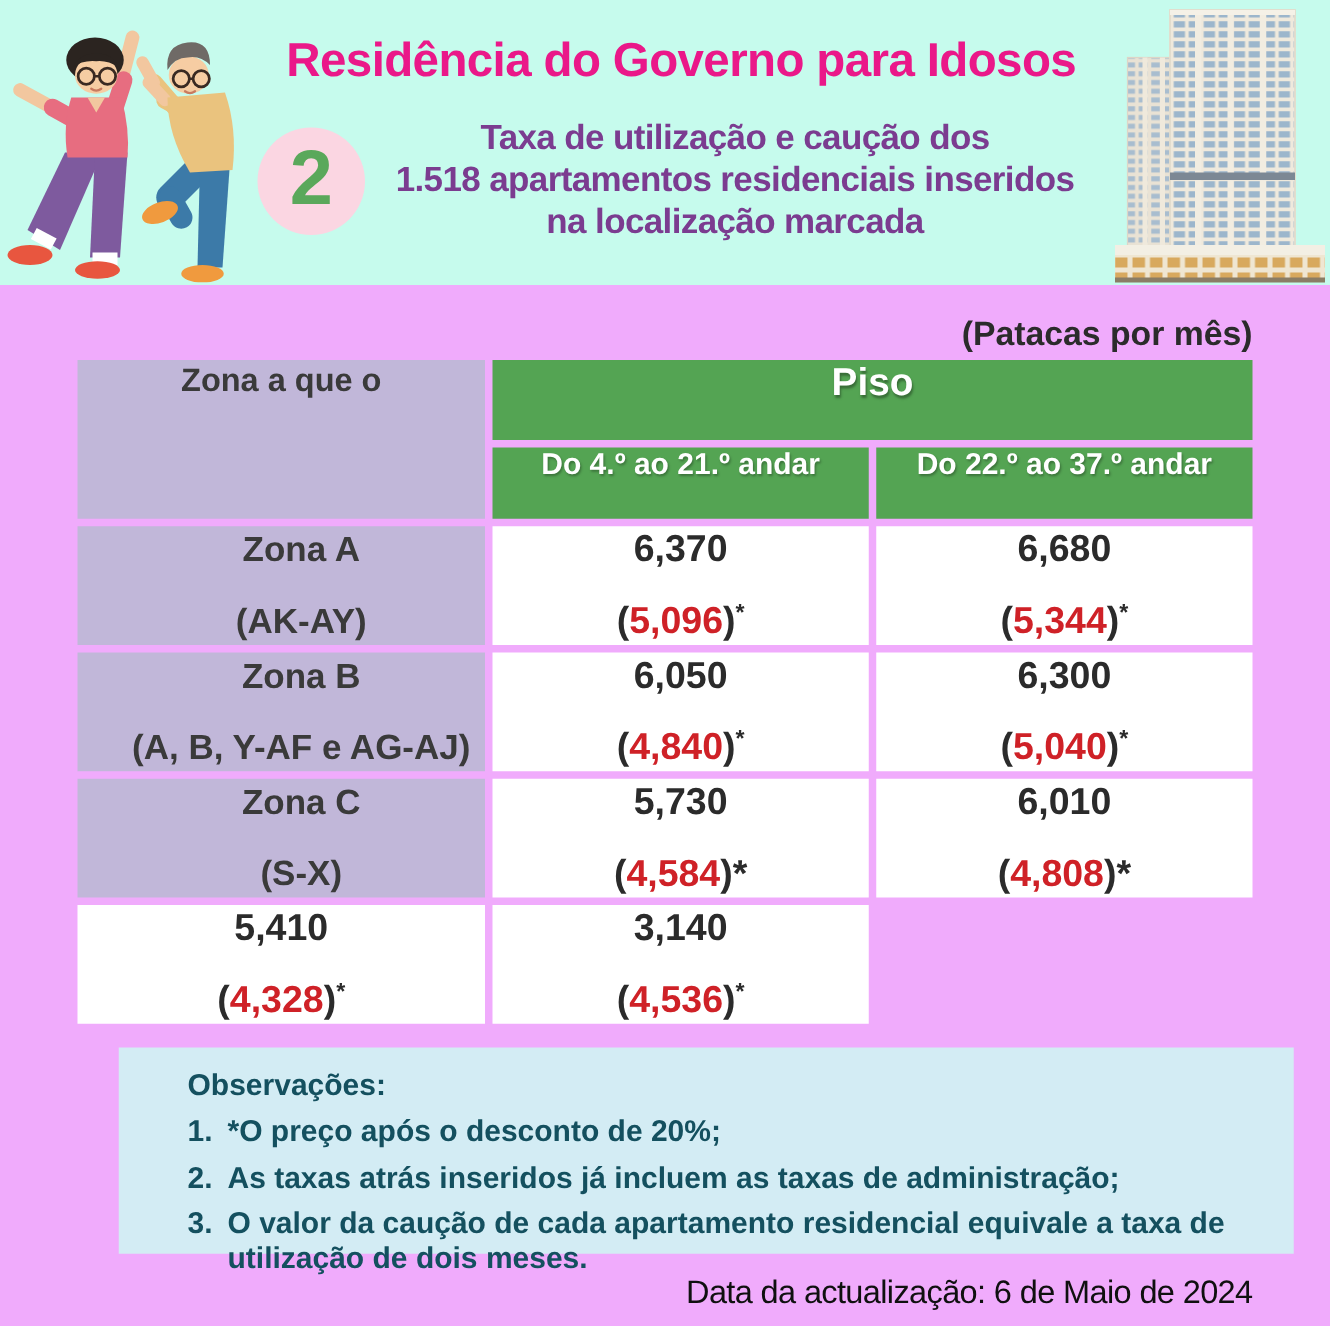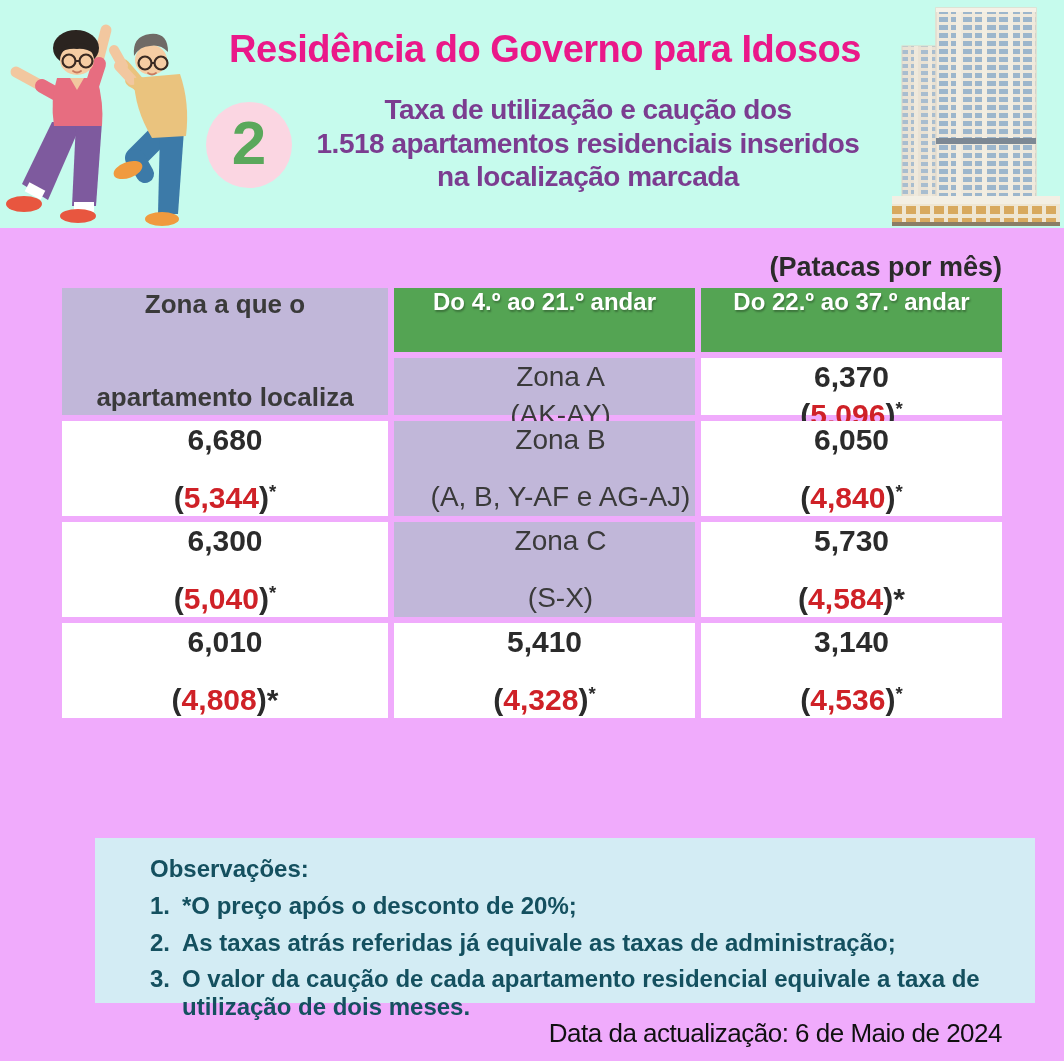--- a/index.html
+++ b/index.html
@@ -76,21 +76,21 @@
     font-size:31px; font-weight:bold;
     text-shadow:1px 2px 2px rgba(0,0,0,0.35);
   }
   .floor-head {
     background:#54a453; color:#ffffff;
     font-size:24px; font-weight:bold;
     text-shadow:1px 2px 2px rgba(0,0,0,0.3);
   }
   .zone-cell {
     background:#c1b7d9;
-    font-size:28px; font-weight:normal; color:#3a3a3a; line-height:1.35;padding-left:32px;
+    font-size:28px; font-weight:bold; color:#3a3a3a; line-height:1.35;padding-left:32px;
   }
   .value-cell {
     background:#ffffff;
     font-size:30px; font-weight:bold; color:#2b2b2b; line-height:1.25;
   }
   .discount-num { color:#cf2127; }
   .paren { color:#2b2b2b; }
   .star {
     font-size:0.62em; color:#2b2b2b;
     vertical-align:0.55em;
@@ -221,23 +221,25 @@
       <rect x="2" y="222" width="168" height="4" fill="#8a7d65"></rect>
     </svg>
   </div>
 
   <div class="patacas">(Patacas por mês)</div>
 
   <div class="fee-table">
 
     <div class="cell zone-head">
       <div>Zona a que o</div>
-      <div>apartamento localiza</div>
-    </div>
-
+    </div>
+
+    <div class="cell piso-head">
+      <span>Piso</span>
+    </div>
 
     <div class="cell floor-head">
       <span>Do 4.º ao 21.º andar</span>
     </div>
     <div class="cell floor-head">
       <span>Do 22.º ao 37.º andar</span>
     </div>
 
     <div class="cell zone-cell">
       <div>Zona A</div>
@@ -289,21 +291,21 @@
   </div>
 
   <div class="obs">
     <div class="obs-title">Observações:</div>
     <div class="obs-item">
       <span class="obs-num">1.</span>
       <span class="obs-text">*O preço após o desconto de 20%;</span>
     </div>
     <div class="obs-item">
       <span class="obs-num">2.</span>
-      <span class="obs-text">As taxas atrás referidas já equivale as taxas de administração;</span>
+      <span class="obs-text">As taxas atrás inseridos já incluem as taxas de administração;</span>
     </div>
     <div class="obs-item">
       <span class="obs-num">3.</span>
       <span class="obs-text">O valor da caução de cada apartamento residencial equivale a taxa de utilização de dois meses.</span>
     </div>
   </div>
 
   <div class="date-note">Data da actualização: 6 de Maio de 2024</div>
 
 </div>

